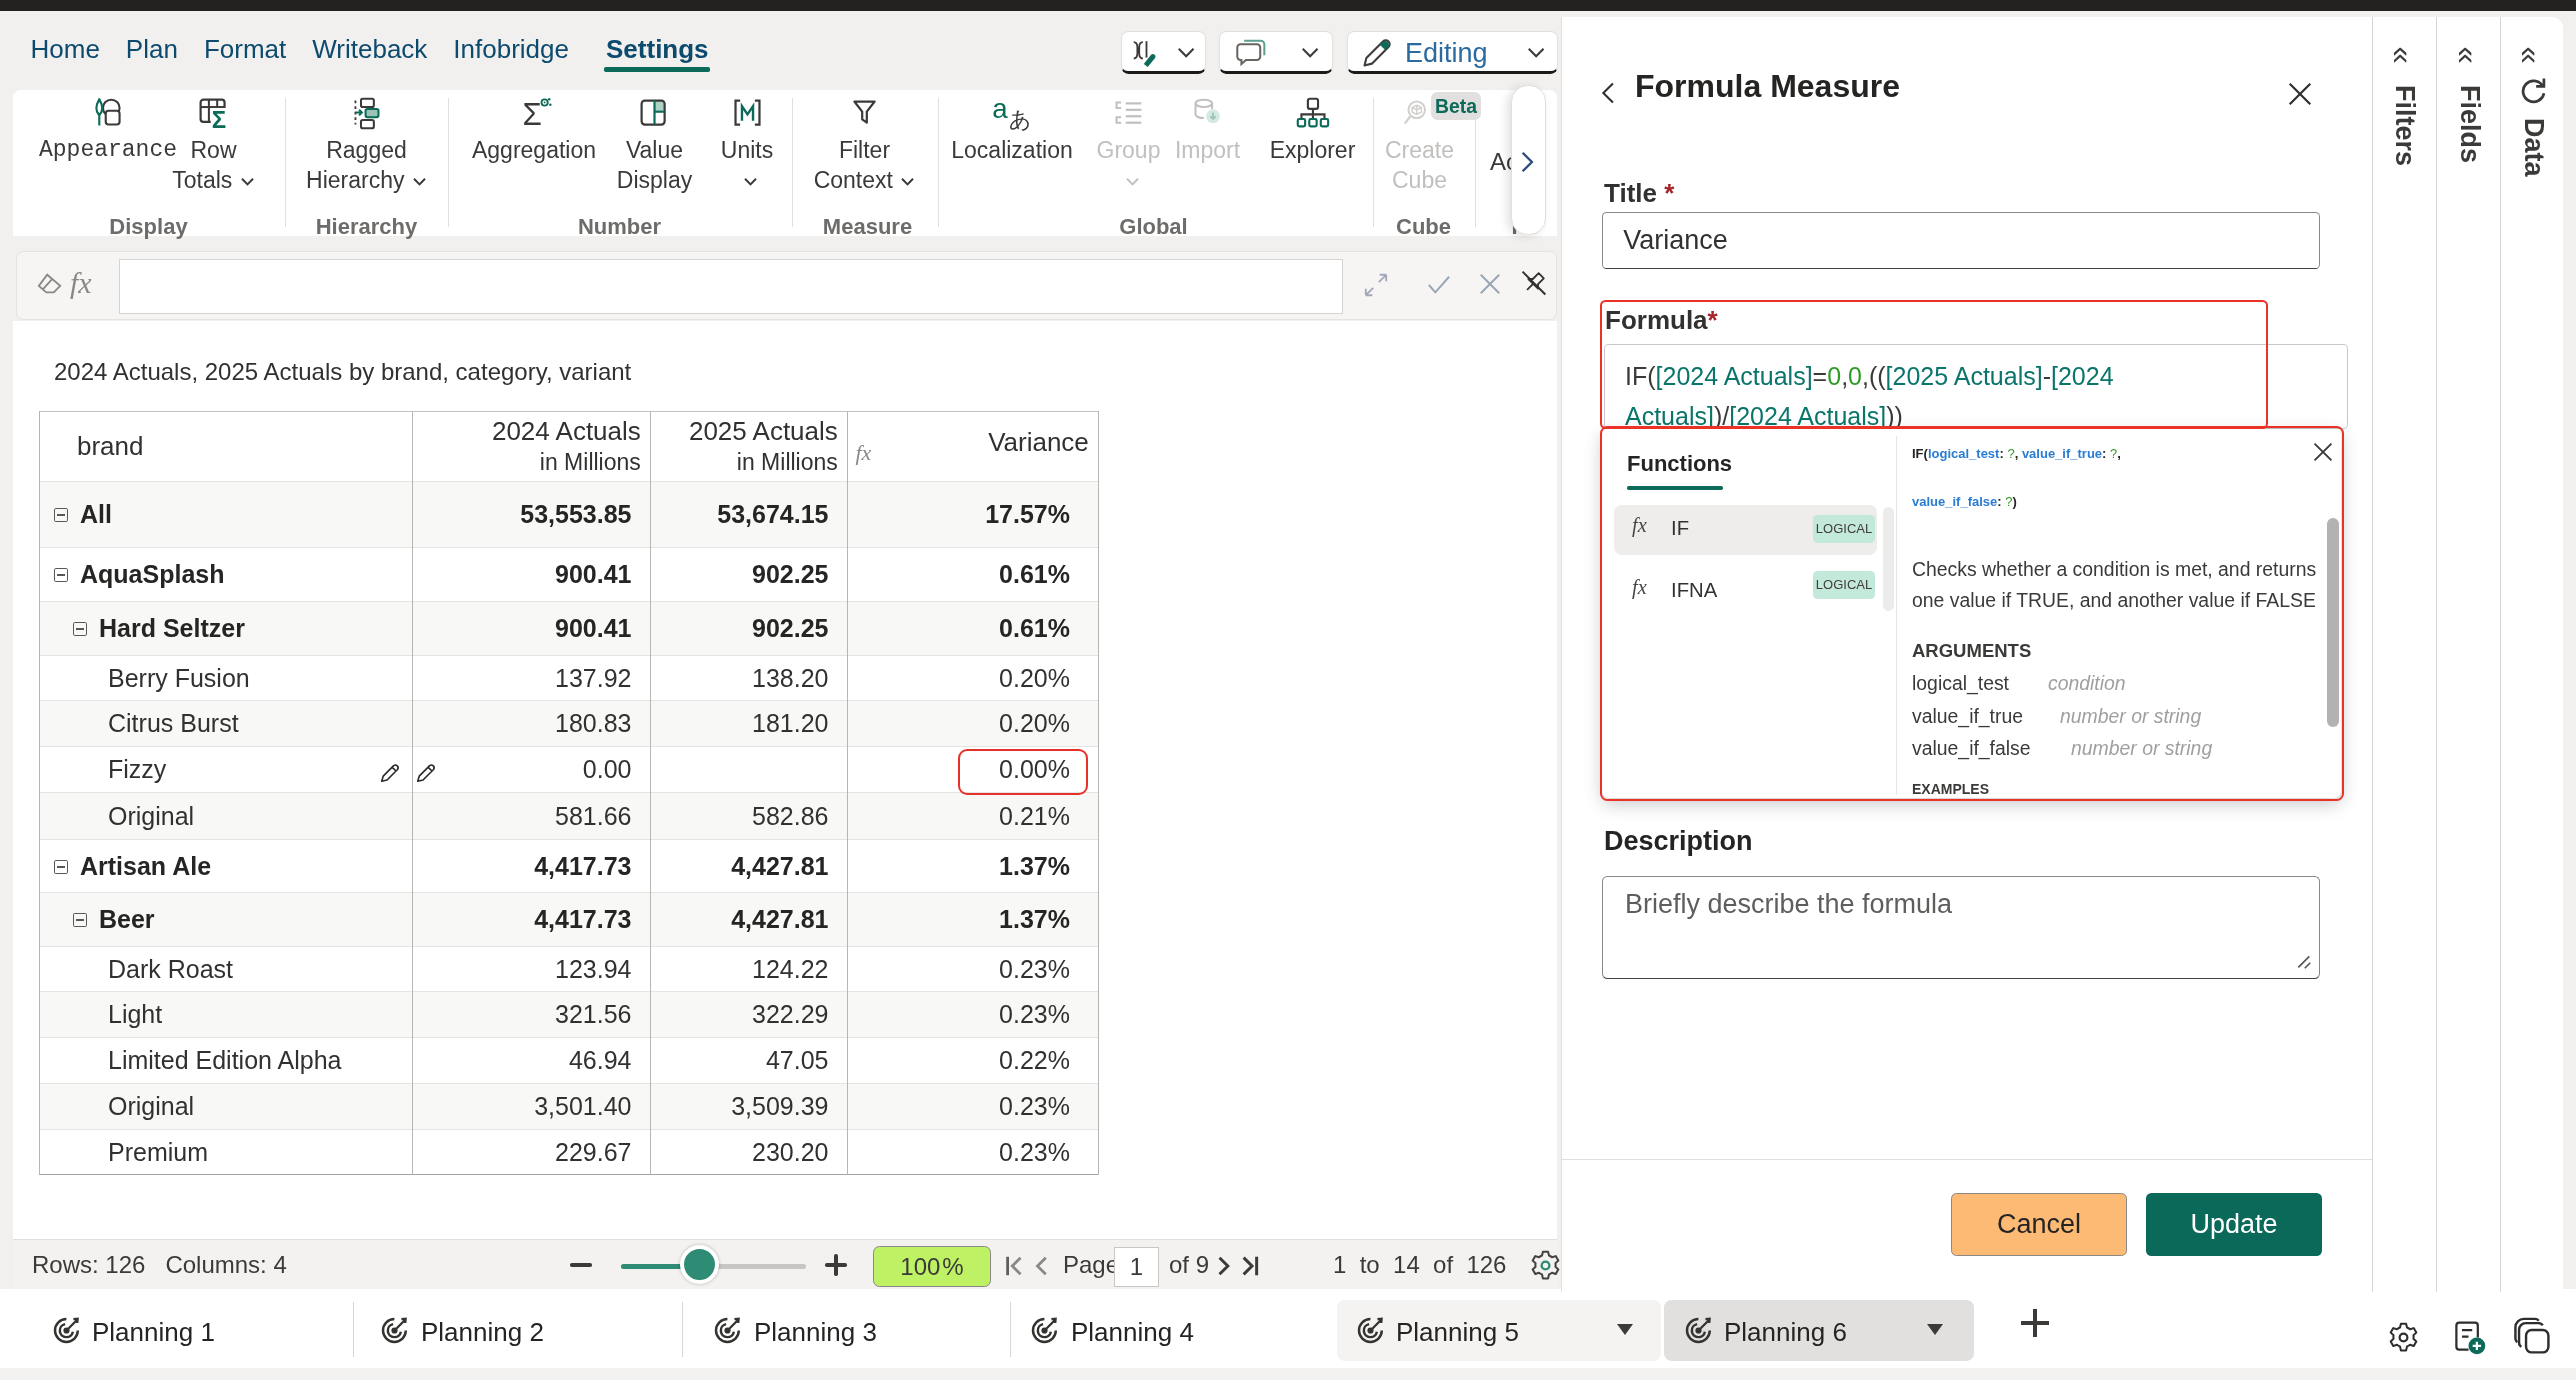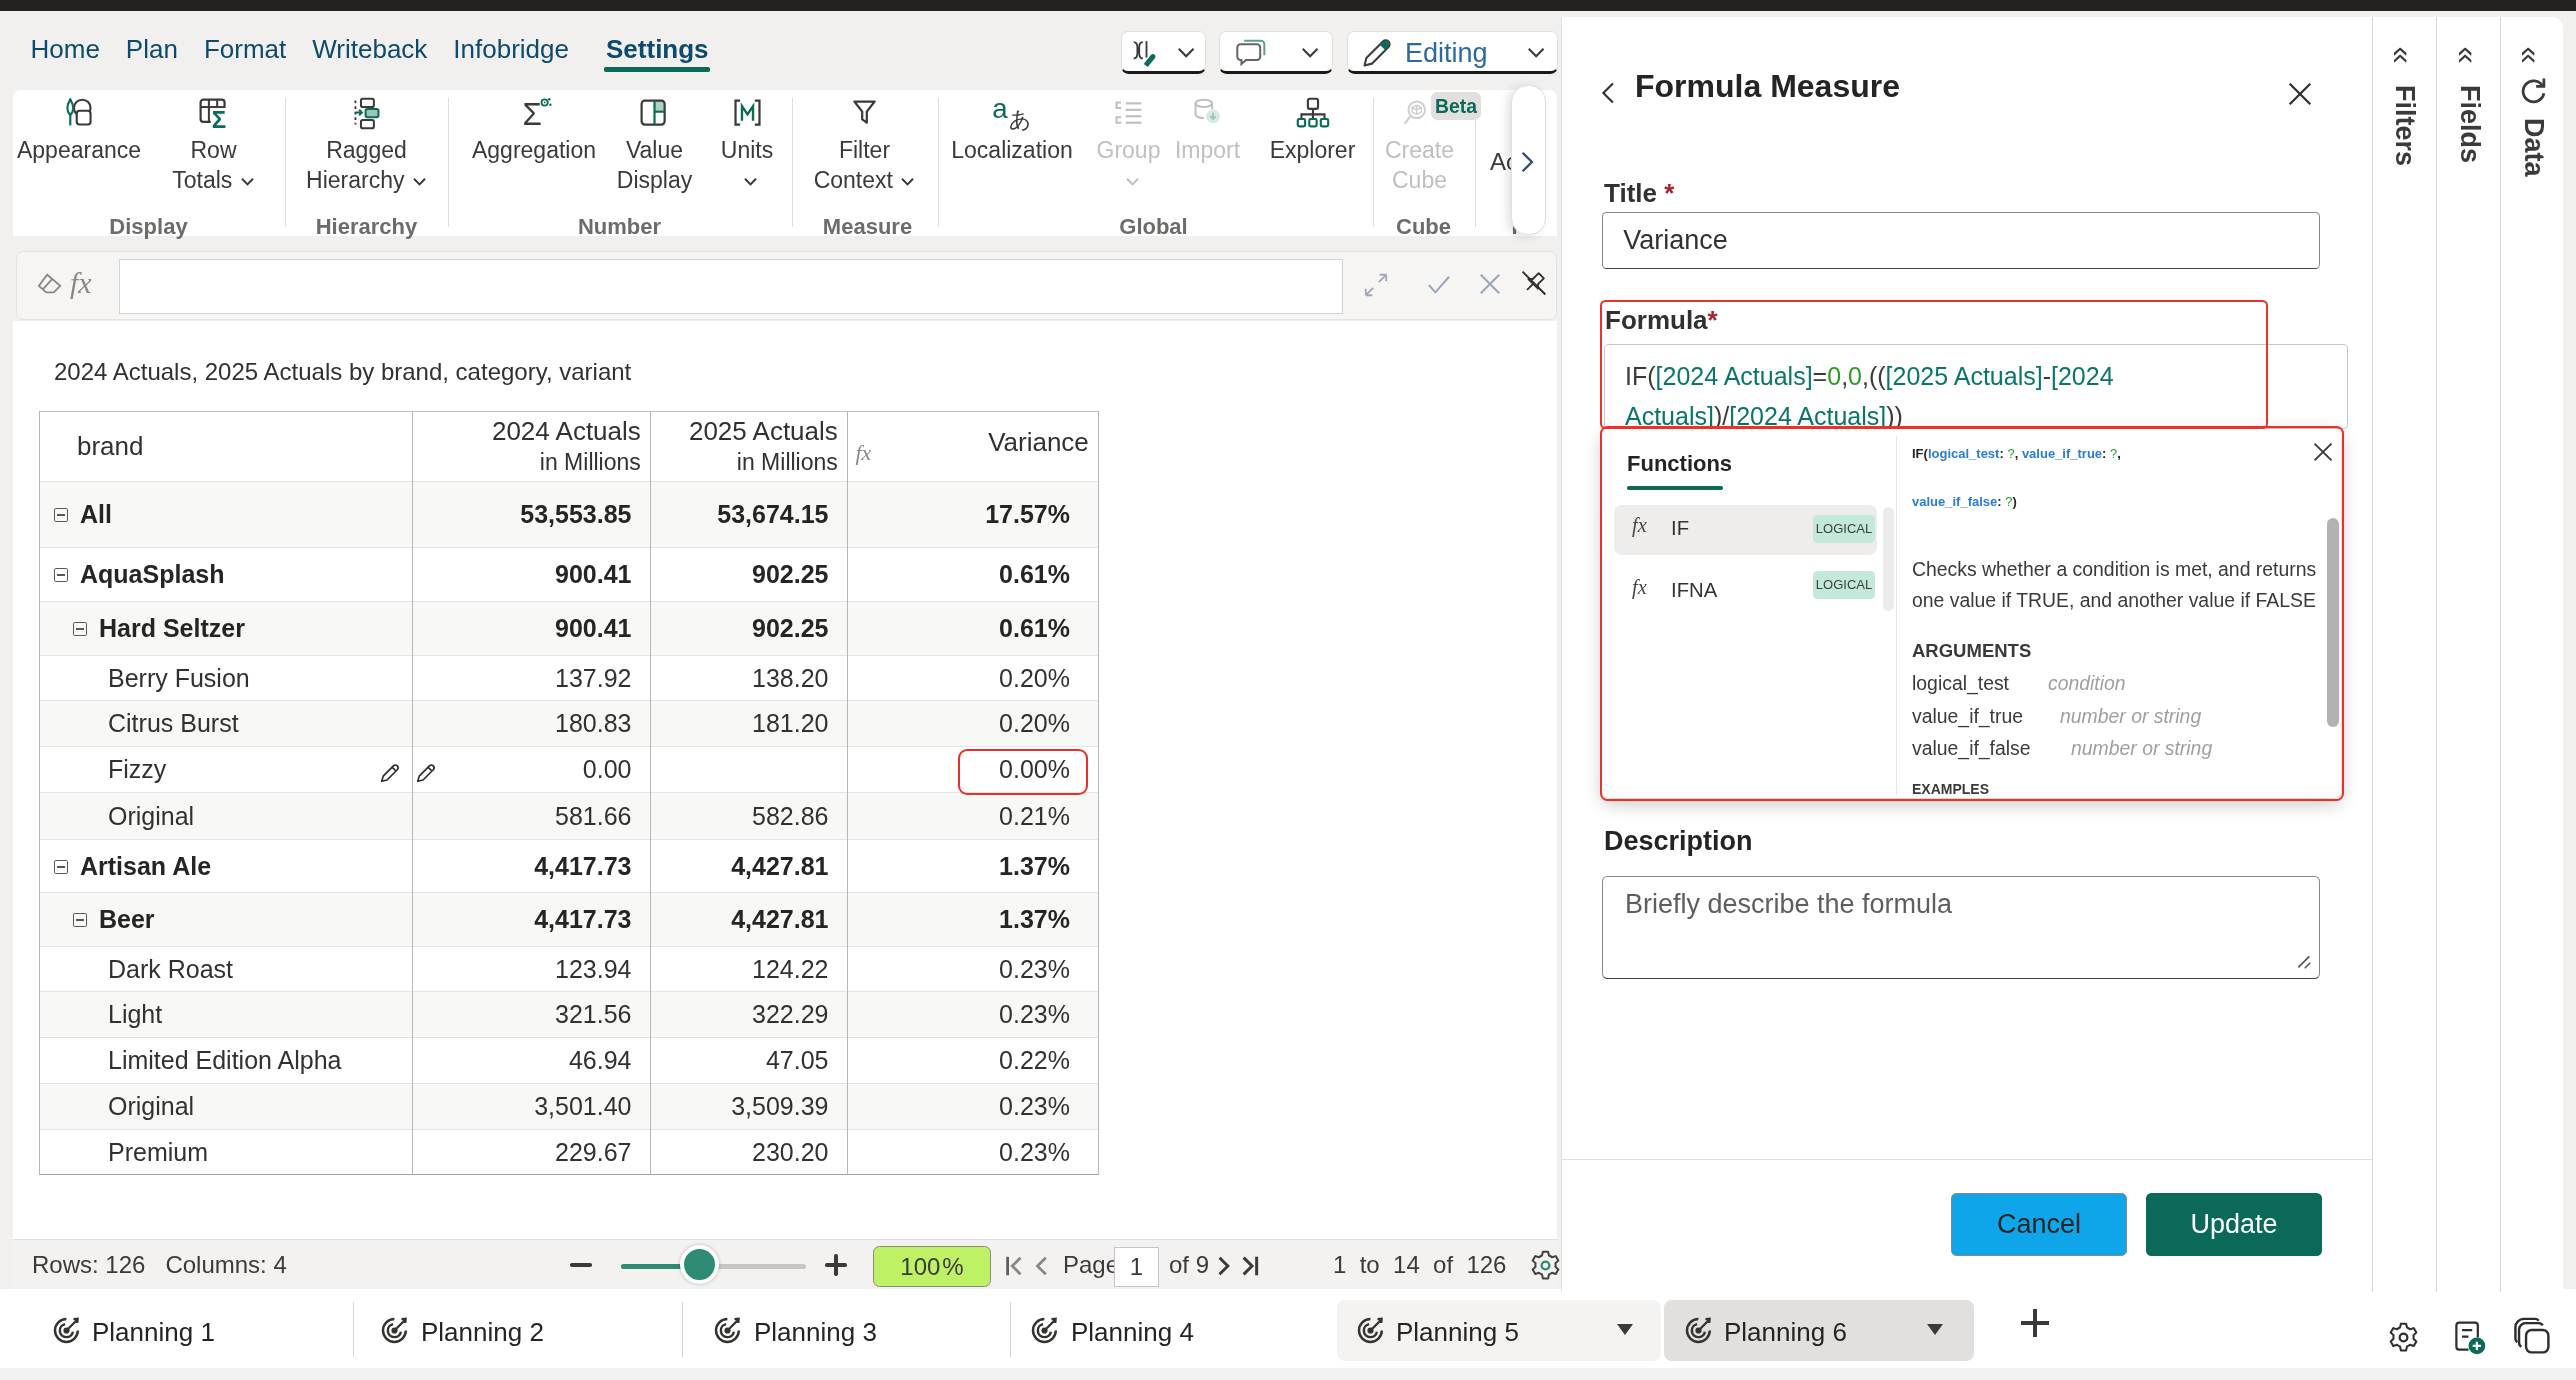--- a/index.html
+++ b/index.html
@@ -69,21 +69,21 @@
   <div class="ab glabel" style="left:1331px;top:214px;width:185px;">Cube</div>
   <div class="ab glabel" style="left:1507px;top:214px;width:37px;overflow:hidden;">Po</div>
   <style>
     .glabel{text-align:center;font-size:22px;font-weight:bold;color:#6e6c6a;}
     .ritem{position:absolute;top:96px;text-align:center;font-size:23px;color:#3b3a39;line-height:30.5px;}
     .ritem svg{display:block;margin:0 auto 3.7px auto;}
     .gray, .gray svg{color:#c2c0be;}
     svg.chev{display:inline-block !important;vertical-align:1.8px;margin:0 0 0 7.4px !important;}
   </style>
 
-  <div class="ritem" style="left:5px;width:148px;">
+  <div class="ritem" style="left:34px;width:148px;font-family:Liberation Mono, monospace;">
     <svg width="35" height="35" viewBox="0 0 38 38" fill="none">
       <circle cx="22" cy="13" r="9" stroke="#3b3a39" stroke-width="2.3"></circle>
       <path d="M9 3.5 L11.5 9 C12.5 12 12.5 14 11.5 17 L9 21 L6.5 17 C5.5 14 5.5 12 6.5 9 Z M9 21 v11" stroke="#0c6a58" stroke-width="2.3" fill="#fff" stroke-linejoin="round"></path>
       <rect x="16" y="16" width="15" height="15" rx="3" stroke="#3b3a39" stroke-width="2.3" fill="#fff"></rect>
     </svg>
     <div>Appearance</div>
   </div>
 
   <div class="ritem" style="left:151px;width:125px;">
     <svg width="37" height="35" viewBox="0 0 40 38" fill="none" style="font-size:25px">
@@ -545,21 +545,21 @@
   <div class="ab" style="left:2327px;top:518px;width:12px;height:209px;background:#b4b2b0;border-radius:6.5px;"></div>
 
   <div class="ab" style="left:1604px;top:826px;font-size:27px;font-weight:bold;color:#252423;">Description</div>
   <div class="ab" style="left:1602px;top:876px;width:718px;height:103px;background:#fff;border:0.9px solid #8a8886;border-bottom:1.8px solid #454341;border-radius:5.5px;box-sizing:border-box;"></div>
   <div class="ab" style="left:1625px;top:889px;font-size:27px;color:#605e5c;">Briefly describe the formula</div>
   <svg class="ab" style="left:2291px;top:949px;" width="22" height="22" viewBox="0 0 24 24" fill="none">
       <path d="M20 8 L8 20 M21 15 L15 21" stroke="#575553" stroke-width="1.8"></path>
     </svg>
 
   <div class="ab" style="left:1562px;top:1159px;width:810px;height:0.9px;background:#e1dfdd;"></div>
-  <div class="ab" style="left:1951px;top:1193px;width:176px;height:63px;background:#0ea5e9;border:0.9px solid #8a8886;border-radius:5.5px;box-sizing:border-box;text-align:center;line-height:61px;font-size:27px;color:#252423;">Cancel</div>
+  <div class="ab" style="left:1951px;top:1193px;width:176px;height:63px;background:#fdba74;border:0.9px solid #8a8886;border-radius:5.5px;box-sizing:border-box;text-align:center;line-height:61px;font-size:27px;color:#252423;">Cancel</div>
   <div class="ab" style="left:2146px;top:1193px;width:176px;height:63px;background:#0b695a;border-radius:5.5px;box-sizing:border-box;text-align:center;line-height:63px;font-size:27px;color:#ffffff;">Update</div>
 </div>
 <div id="strips" style="color:#3b3a39;">
   <div class="ab" style="left:2393px;top:37px;font-size:31px;transform:rotate(90deg);">«</div>
   <div class="ab" style="left:2458px;top:37px;font-size:31px;transform:rotate(90deg);">«</div>
   <div class="ab" style="left:2521px;top:37px;font-size:31px;transform:rotate(90deg);">«</div>
   <div class="ab" style="left:2389px;top:85px;font-size:27px;font-weight:600;writing-mode:vertical-rl;">Filters</div>
   <div class="ab" style="left:2454px;top:85px;font-size:27px;font-weight:600;writing-mode:vertical-rl;">Fields</div>
   <svg class="ab" style="left:2517px;top:74px;" width="31" height="31" viewBox="0 0 34 34" fill="none">
     <path d="M28 13 a11.5 11.5 0 1 0 1.5 8" stroke="#3b3a39" stroke-width="3"></path>

